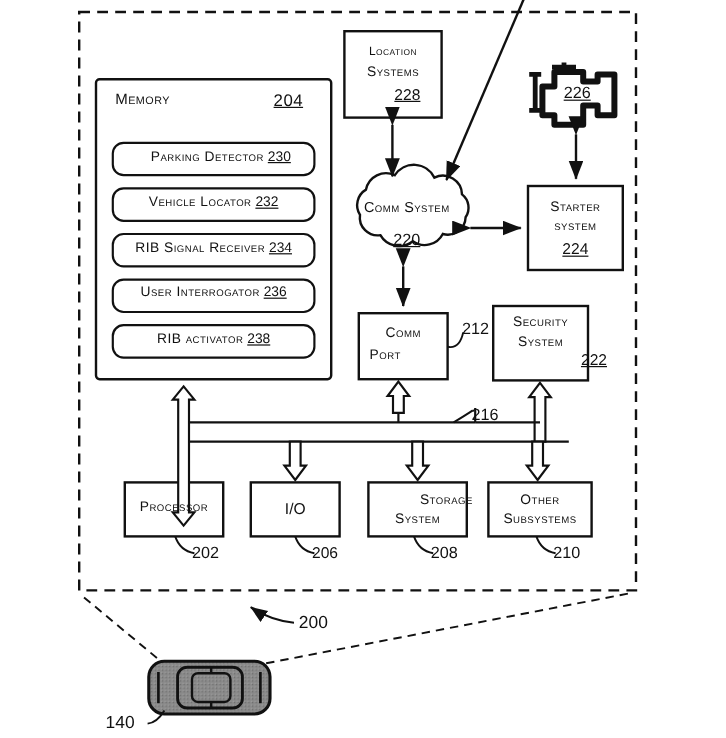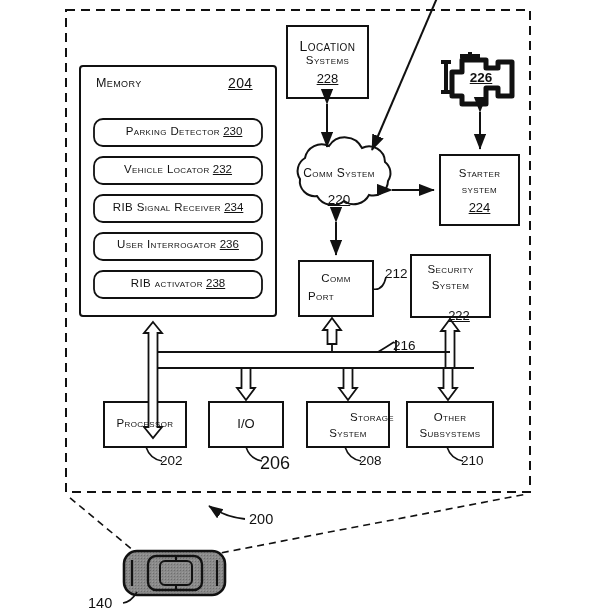--- a/index.html
+++ b/index.html
@@ -148,48 +148,48 @@
   </div>
   <div class="lbl" style="left:94px;top:238px;width:168px;font-size:11.5px;">
     <span class="sc">User Interrogator</span>
     <span class="num">236</span>
   </div>
   <div class="lbl" style="left:94px;top:277px;width:168px;font-size:11.5px;">
     <span class="sc">RIB activator</span>
     <span class="num">238</span>
   </div>
 
-  <div class="lbl sc" style="left:287px;top:38px;width:81px;font-size:14px;">Location</div>
+  <div class="lbl sc" style="left:287px;top:38px;width:81px;font-size:10px;">Location</div>
   <div class="lbl sc" style="left:287px;top:54px;width:81px;font-size:11.5px;">Systems</div>
-  <div class="lbl num" style="left:287px;top:71px;width:81px;font-size:13px;">228</div>
+  <div class="lbl num" style="left:287px;top:71px;width:81px;font-size:13px;padding-left:12px;">228</div>
 
   <div class="lbl sc" style="left:292px;top:166px;width:94px;font-size:12px;">Comm System</div>
   <div class="lbl num" style="left:292px;top:192px;width:94px;font-size:13.5px;">220</div>
 
-  <div class="lbl num" style="left:452px;top:70px;width:58px;font-size:13.5px;font-weight:bold;">226</div>
+  <div class="lbl num" style="left:452px;top:70px;width:58px;font-size:13.5px;">226</div>
 
   <div class="lbl sc" style="left:440px;top:167px;width:79px;font-size:11.5px;">Starter</div>
   <div class="lbl sc" style="left:440px;top:183px;width:79px;font-size:11.5px;">system</div>
   <div class="lbl num" style="left:440px;top:200px;width:79px;font-size:13px;">224</div>
 
   <div class="lbl sc" style="left:299px;top:272px;width:74px;font-size:11.5px;">Comm</div>
   <div class="lbl sc" style="left:284px;top:290px;width:74px;font-size:11.5px;">Port</div>
   <div class="lbl" style="left:385px;top:266px;font-size:13.5px;">212</div>
 
   <div class="lbl sc" style="left:411px;top:263px;width:79px;font-size:11.5px;">Security</div>
   <div class="lbl sc" style="left:411px;top:279px;width:79px;font-size:11.5px;">System</div>
-  <div class="lbl num" style="left:411px;top:308px;width:96px;font-size:13px;">222</div>
+  <div class="lbl num" style="left:411px;top:292px;width:96px;font-size:13px;padding-left:36px;">222</div>
 
   <div class="lbl" style="left:393px;top:338px;font-size:13.5px;">216</div>
 
   <div class="lbl sc" style="left:104px;top:417px;width:82px;font-size:11.5px;">Processor</div>
   <div class="lbl" style="left:160px;top:453px;font-size:13.5px;">202</div>
 
   <div class="lbl" style="left:209px;top:416px;width:74px;font-size:13px;">I/O</div>
-  <div class="lbl" style="left:260px;top:453px;font-size:18px;">206</div>
+  <div class="lbl" style="left:260px;top:453px;font-size:13px;">206</div>
 
   <div class="lbl sc" style="left:307px;top:411px;width:82px;font-size:11.5px;padding-left:24px;">Storage</div>
   <div class="lbl sc" style="left:307px;top:427px;width:82px;font-size:11.5px;">System</div>
   <div class="lbl" style="left:359px;top:453px;font-size:13.5px;">208</div>
 
   <div class="lbl sc" style="left:407px;top:411px;width:86px;font-size:11.5px;">Other</div>
   <div class="lbl sc" style="left:407px;top:427px;width:86px;font-size:11.5px;text-align:center;">Subsystems</div>
   <div class="lbl" style="left:461px;top:453px;font-size:13.5px;">210</div>
 
   <div class="lbl" style="left:249px;top:511px;font-size:14.5px;">200</div>

